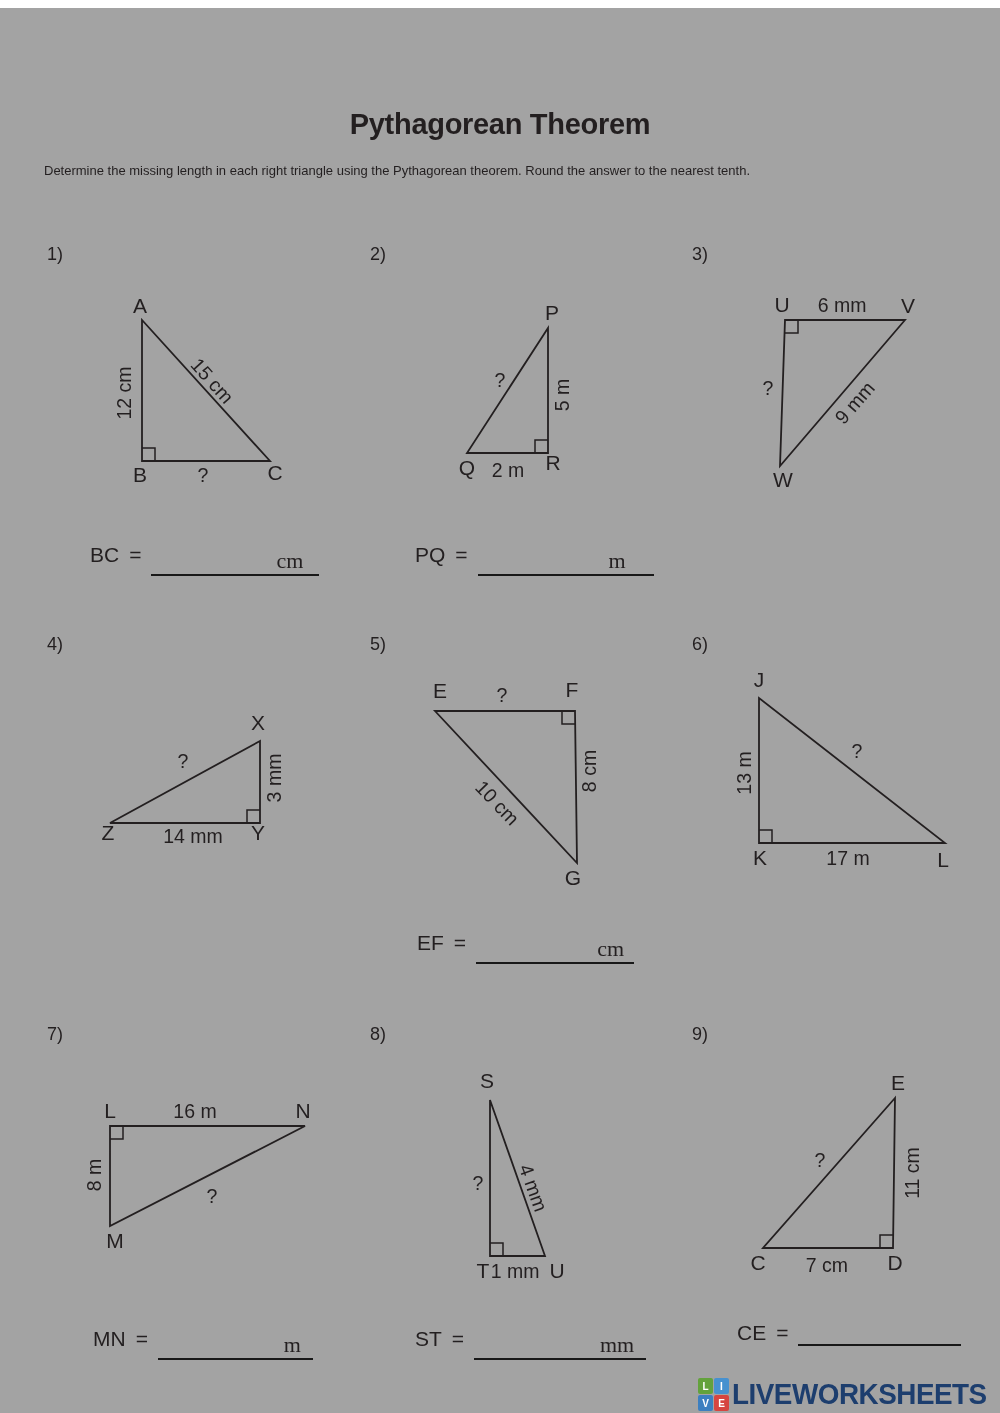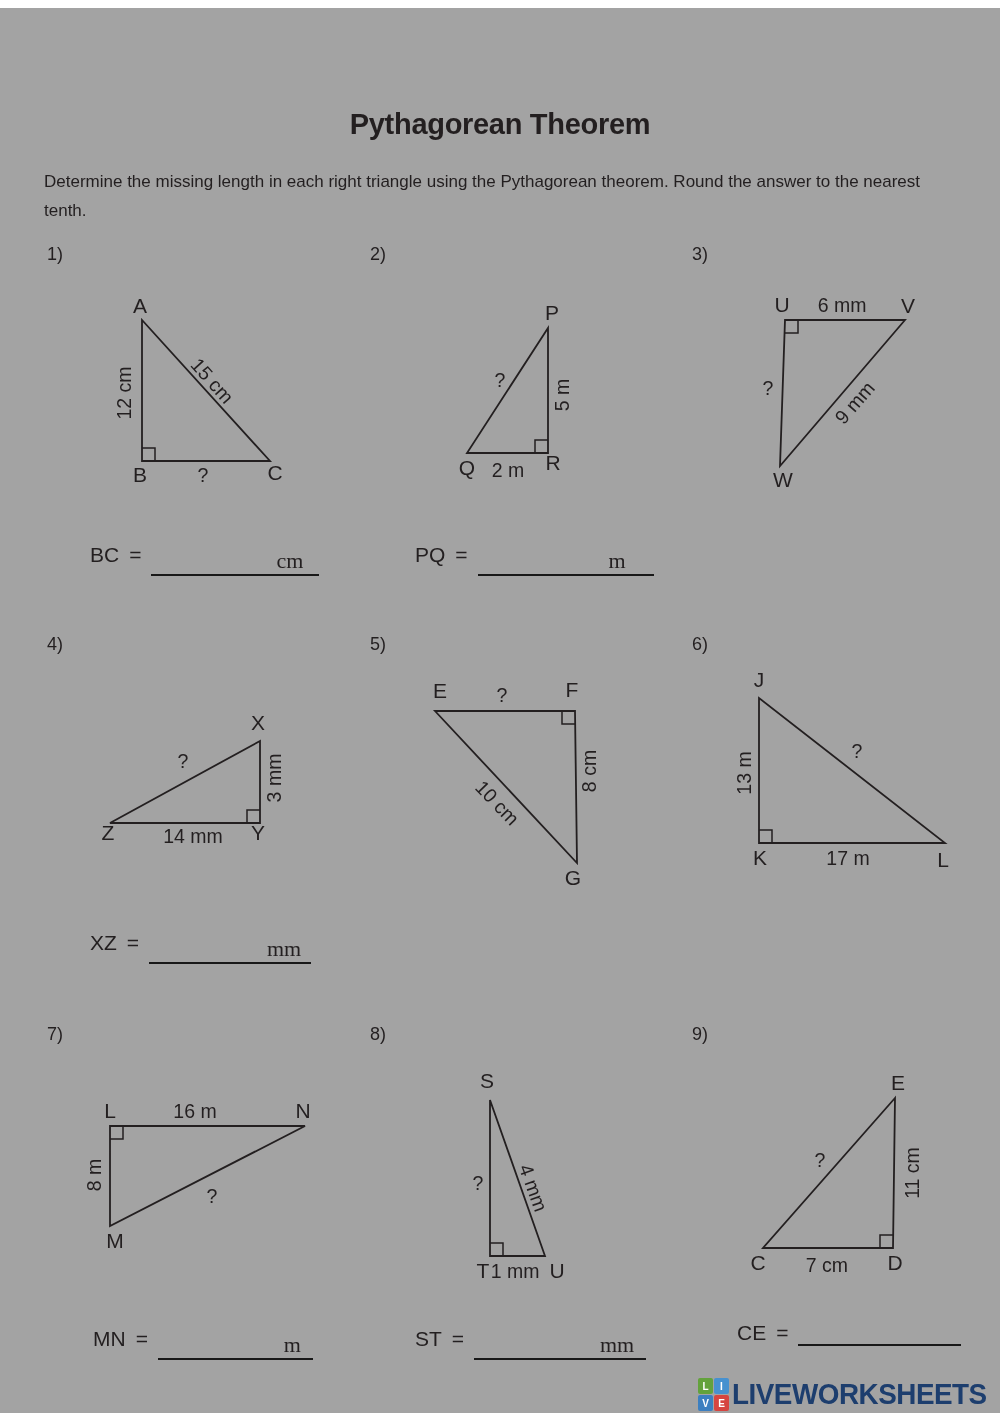--- a/index.html
+++ b/index.html
@@ -6,22 +6,22 @@
   .page {
     position:relative; width:1000px; height:1413px; margin:8px auto;
     background:#a3a3a3; color:#231f20;
     font-family:"Liberation Sans", sans-serif; overflow:hidden;
   }
   .title {
     position:absolute; top:100px; left:0; width:100%;
     text-align:center; font-size:29px; font-weight:700; letter-spacing:-0.3px;
   }
   .instructions {
-    position:absolute; top:160px; left:44px; width:905px;
-    font-size:17px; line-height:1.7;
+    position:absolute; top:152px; left:44px; width:905px;
+    font-size:13px; line-height:1.7;
   }
   .pnum { position:absolute; font-size:18px; }
   .tri { position:absolute; }
   .tri svg { overflow:visible; }
   .tri text { font-family:"Liberation Sans", sans-serif; font-size:19.5px; fill:#231f20; }
   .tri text.vlabel { font-size:21px; }
   .answer { position:absolute; font-size:21px; line-height:26px; white-space:nowrap; }
   .ans-eq { margin-left:10px; }
   .ans-blank {
     display:inline-block; margin-left:10px; height:26px;
@@ -187,22 +187,22 @@
     </svg>
   </div>
 
   <div class="answer" style="left:415px; top:534px;">
     <span>PQ</span><span class="ans-eq">=</span><span class="ans-blank" style="width:148px; padding-right:28px;"><span class="ans-unit">m</span></span>
   </div>
   <div class="answer" style="left:90px; top:534px;">
     <span>BC</span><span class="ans-eq">=</span><span class="ans-blank" style="width:152px;"><span class="ans-unit">cm</span></span>
   </div>
 
-  <div class="answer" style="left:90px; top:922px;">
-    <span>XZ</span><span class="ans-eq">=</span><span class="ans-blank" style="width:152px; padding-right:10px;"><span class="ans-unit">mm</span></span>
+  <div class="answer" style="left:417px; top:922px;">
+    <span>EF</span><span class="ans-eq">=</span><span class="ans-blank" style="width:148px; padding-right:10px;"><span class="ans-unit">cm</span></span>
   </div>
 
   <div class="answer" style="left:415px; top:1318px;">
     <span>ST</span><span class="ans-eq">=</span><span class="ans-blank" style="width:160px; padding-right:12px;"><span class="ans-unit">mm</span></span>
   </div>
   <div class="answer" style="left:93px; top:1318px;">
     <span>MN</span><span class="ans-eq">=</span><span class="ans-blank" style="width:143px; padding-right:12px;"><span class="ans-unit">m</span></span>
   </div>
   <div class="answer" style="left:737px; top:1310px;text-align:center;">
     <span>CE</span><span class="ans-eq">=</span><span class="ans-blank" style="width:147px;"><span class="ans-unit"></span></span>

